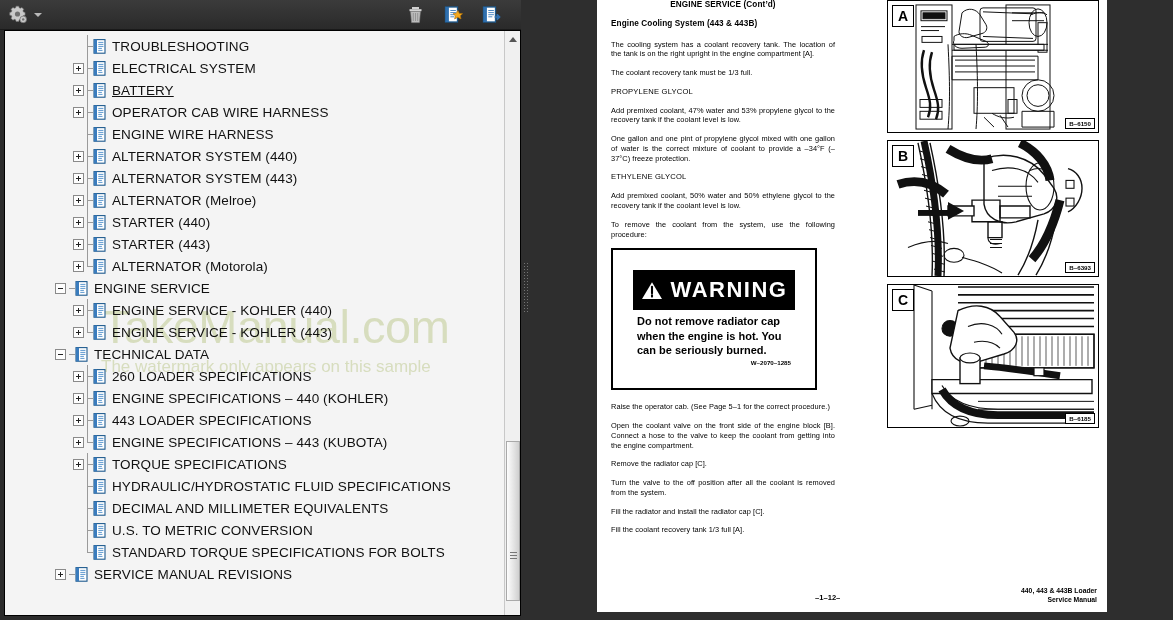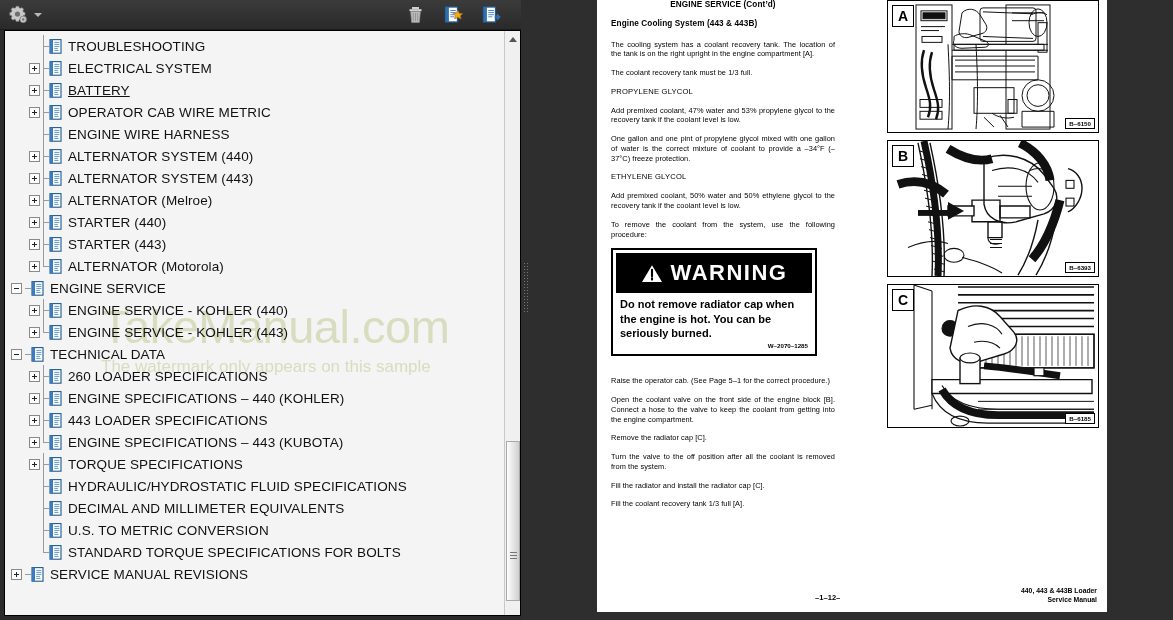--- a/index.html
+++ b/index.html
@@ -59,20 +59,21 @@
     border: 1px solid #000;
     overflow: hidden;
     display: flex;
   }
   #tree-scroll {
     position: relative;
     flex: 1 1 auto;
     overflow: hidden;
     padding-top: 4px;
     z-index: 2;
+    padding-left: 44px;
   }
 
   .watermark {
     position: absolute;
     pointer-events: none;
     color: #d7ddbe;
     z-index: 1;
     white-space: nowrap;
     font-family: "Liberation Sans", sans-serif;
   }
@@ -221,22 +222,22 @@
   .dcaps {
     font-size: 7.6px; line-height: 1.3;
     margin-bottom: 9px; letter-spacing: .2px;
   }
 
   
   #warn {
     width: 206px;
     border: 2px solid #000;
     background: #fff;
-    margin: 6px 0 20px 0;
-    padding: 3px;
+    margin: 6px 0 12px 0;
+    padding: 20px;
   }
   #warn-hd {
     background: #000; color: #fff;
     height: 40px;
     display: flex; align-items: center; justify-content: center;
     gap: 8px;
   }
   #warn-hd .wtri { position: relative; width: 22px; height: 19px; }
   #warn-hd .wtri svg { display: block; }
   #warn-hd .wtxt {
@@ -394,21 +395,21 @@
             <span class="indent" style="width: 24px;"></span>
             <span class="exp plus"></span>
             <span class="tline v"></span>
             <span class="docicon">
               <svg width="13" height="15" viewBox="0 0 13 15">
                 <rect x="1" y="0.6" width="11" height="13.6" fill="#ffffff" stroke="#1e5a8e" stroke-width="1.1"></rect>
                 <rect x="1" y="0.6" width="3" height="13.6" fill="#3a7cbd"></rect>
                 <path d="M5.3 3.4h5.1M5.3 5.4h5.1M5.3 7.4h5.1M5.3 9.4h3.6M5.3 11.4h4.2" stroke="#4a8cc9" stroke-width="0.9"></path>
               </svg>
             </span>
-            <span class="lbl">OPERATOR CAB WIRE METRIC</span>
+            <span class="lbl">OPERATOR CAB WIRE HARNESS</span>
           </div>
           <div class="node">
             <span class="indent" style="width: 24px;"></span>
             <span class="exp-blank"></span>
             <span class="tline v"></span>
             <span class="docicon">
               <svg width="13" height="15" viewBox="0 0 13 15">
                 <rect x="1" y="0.6" width="11" height="13.6" fill="#ffffff" stroke="#1e5a8e" stroke-width="1.1"></rect>
                 <rect x="1" y="0.6" width="3" height="13.6" fill="#3a7cbd"></rect>
                 <path d="M5.3 3.4h5.1M5.3 5.4h5.1M5.3 7.4h5.1M5.3 9.4h3.6M5.3 11.4h4.2" stroke="#4a8cc9" stroke-width="0.9"></path>

